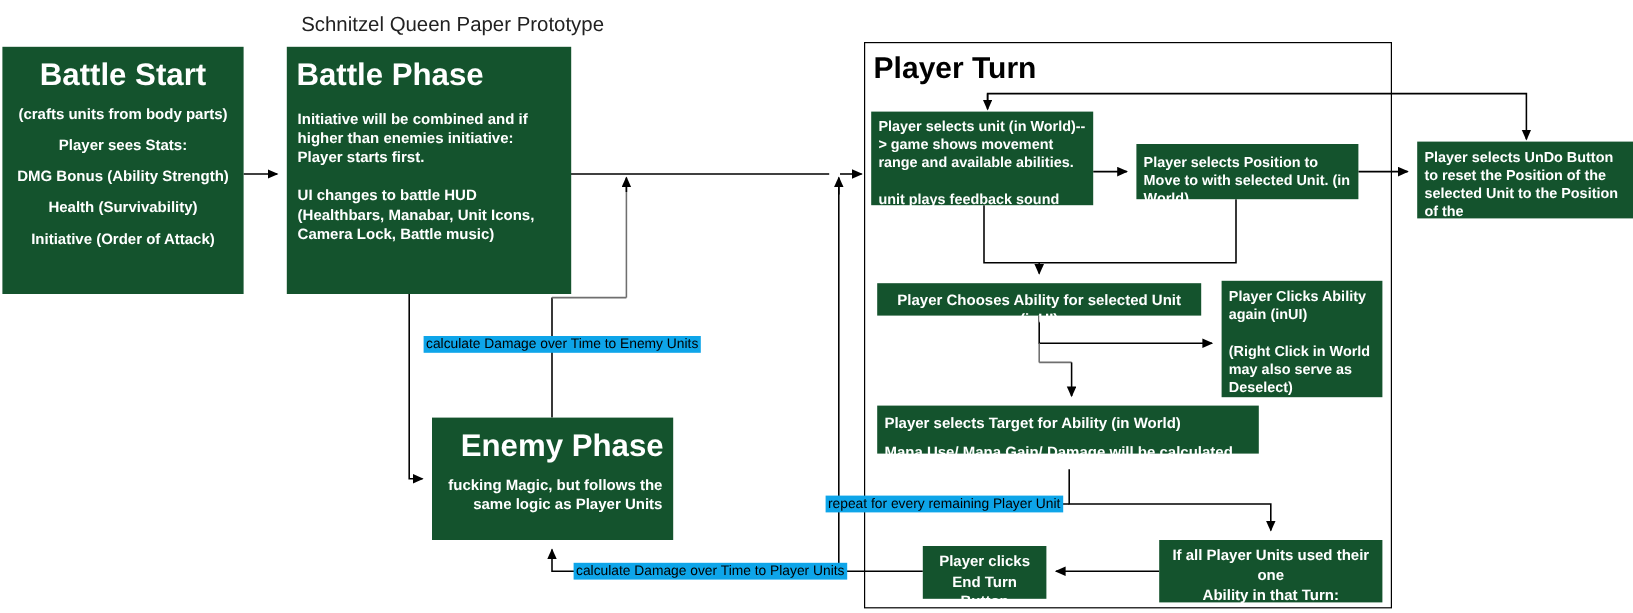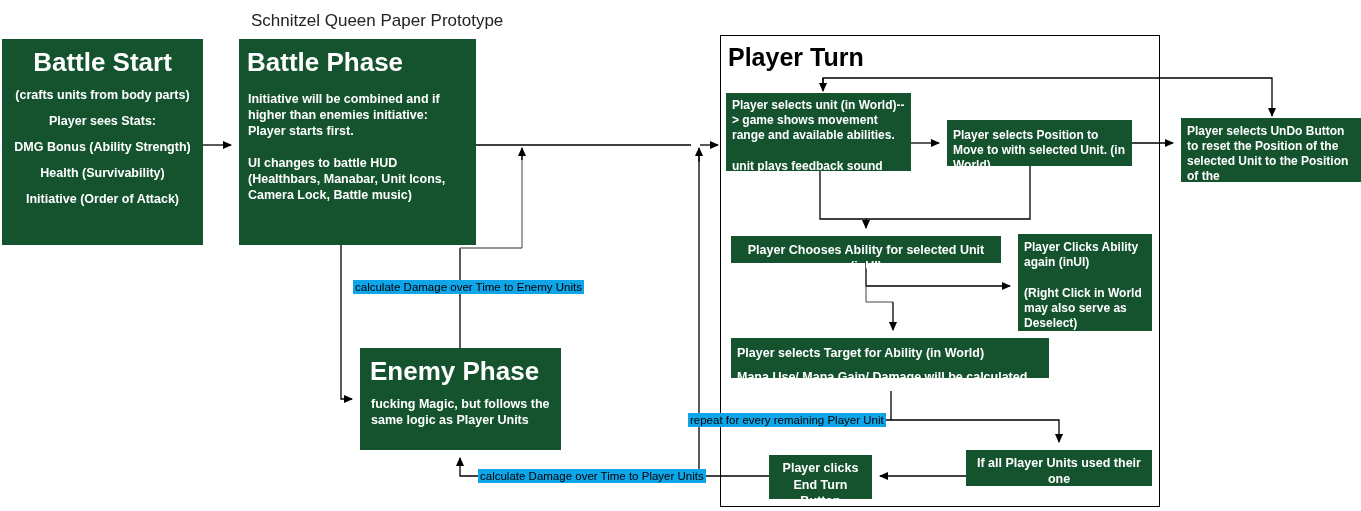--- a/index.html
+++ b/index.html
@@ -35,41 +35,41 @@
   .node p.gap{margin-top:16px;}
 
   
   #battle-start{left:2px;top:39px;width:201px;height:206px;padding:8px 6px 0 6px;}
   #battle-start .title{font-size:26px;line-height:30px;text-align:center;margin-bottom:10px;}
   #battle-start .line{text-align:center;font-size:12.5px;line-height:16px;margin:0 0 10px 0;}
 
   #battle-phase{left:239px;top:39px;width:237px;height:206px;padding:8px 8px 0 8px;}
   #battle-phase .title{font-size:26px;line-height:30px;margin-bottom:14px;}
 
-  #enemy-phase{left:360px;top:348px;width:201px;height:102px;padding:8px 8px 0 10px;}
+  #enemy-phase{left:360px;top:348px;width:201px;height:102px;padding:8px 8px 0 10px;text-align:right;}
   #enemy-phase .title{font-size:26px;line-height:30px;margin-bottom:10px;}
 
   
   #player-turn{
     position:absolute;left:720px;top:35px;width:440px;height:472px;
     border:1.5px solid #000;background:transparent;z-index:1;box-sizing:border-box;
   }
   #player-turn-title{
     position:absolute;left:728px;top:42px;
     font-size:25px;line-height:30px;font-weight:bold;color:#000;z-index:2;
   }
 
   #n-select-unit{left:726px;top:93px;width:185px;height:78px;padding:4px 4px 0 5px;font-size:12px;line-height:15px;}
   #n-move-pos{left:947px;top:120px;width:185px;height:46px;padding:7px 5px 0 5px;font-size:12px;line-height:15px;}
   #n-undo{left:1181px;top:118px;width:182px;height:64px;padding:5px 4px 0 5px;font-size:12px;line-height:15px;}
   #n-choose-ability{left:731px;top:236px;width:270px;height:27px;padding:5px 0 0 0;font-size:12.5px;line-height:16px;text-align:center;}
   #n-click-again{left:1018px;top:234px;width:134px;height:97px;padding:5px 4px 0 5px;font-size:12px;line-height:15px;}
   #n-select-target{left:731px;top:338px;width:318px;height:40px;padding:6px 5px 0 5px;font-size:12.5px;line-height:16px;}
   #n-end-turn-click{left:769px;top:455px;width:103px;height:44px;padding:4px 2px 0 2px;font-size:12.5px;line-height:16px;text-align:center;}
-  #n-all-used{left:966px;top:450px;width:186px;height:36px;padding:4px 3px 0 3px;font-size:12.5px;line-height:16px;text-align:center;}
+  #n-all-used{left:966px;top:450px;width:186px;height:52px;padding:4px 3px 0 3px;font-size:12.5px;line-height:16px;text-align:center;}
 
   .wire-label{
     position:absolute;
     font-size:11.5px;
     line-height:14px;
     color:#000;
     background:#0ea5e9;
     font-weight:normal;
     z-index:4;
     white-space:nowrap;

